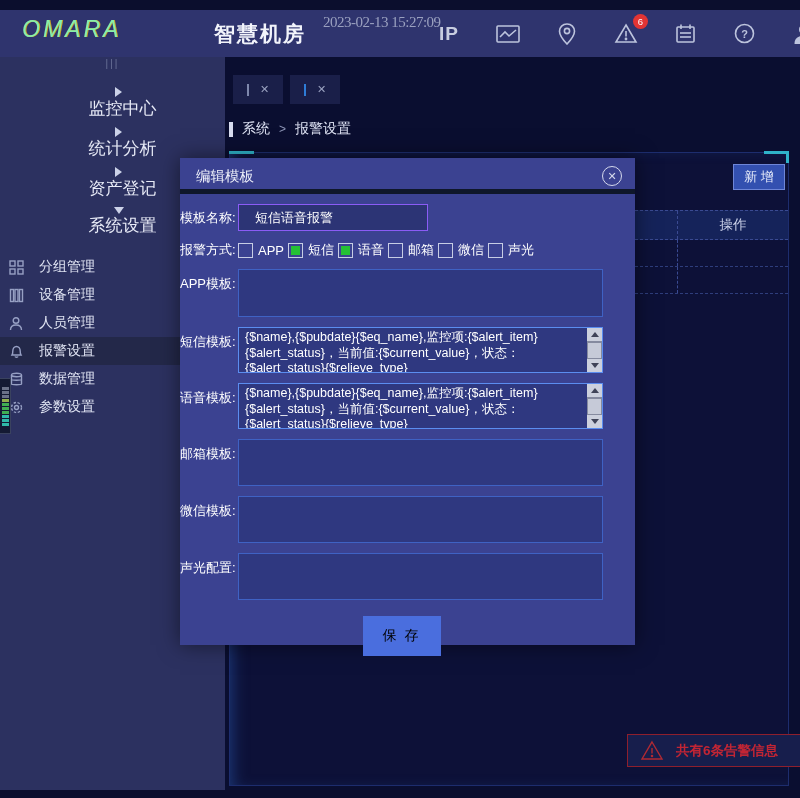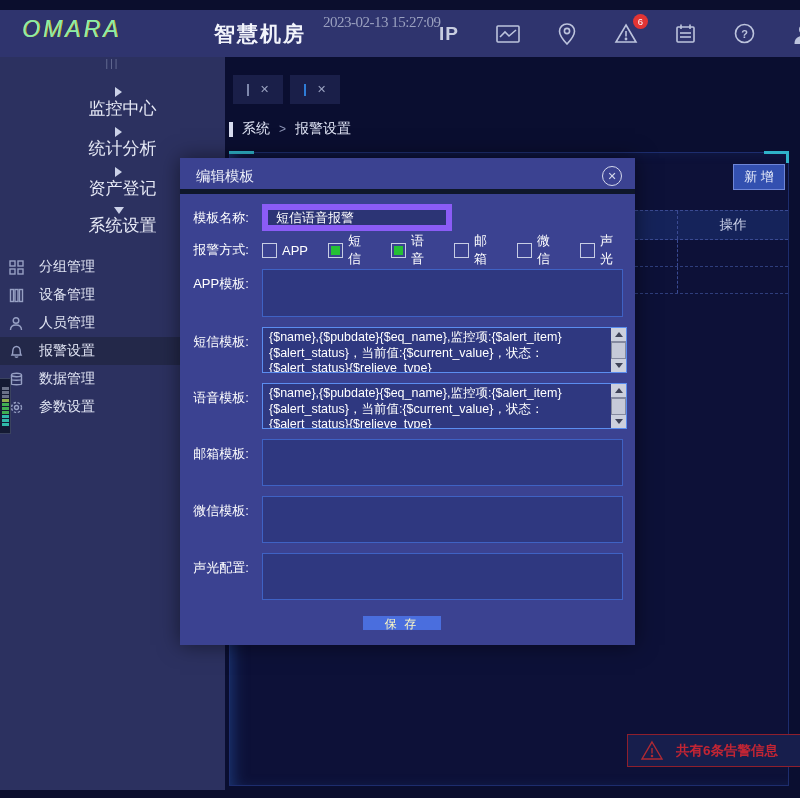--- a/index.html
+++ b/index.html
@@ -98,28 +98,28 @@
   .modal { position:absolute; top:158px; left:180px; width:455px; height:487px;
            background:#3b4291; box-shadow:0 0 20px rgba(0,0,0,.5); }
   .modal-header { height:36px; line-height:36px; padding-left:16px;
                   border-bottom:5px solid #0f172a; color:#f0f2fb; font-size:14.5px; }
   .modal-close { position:absolute; top:8px; right:13px; width:20px; height:20px;
                  border:1.5px solid #d5d9ec; border-radius:50%; color:#d5d9ec;
                  display:flex; align-items:center; justify-content:center;
                  font-size:11px; cursor:pointer; }
   .modal-body { padding:10px 12px 0 0; }
   .frow { display:flex; margin-bottom:10px; }
-  .flabel { width:82px; flex:none; text-align:center; padding-right:0;
+  .flabel { width:58px; flex:none; text-align:left; padding-right:0;
             color:#ffffff; font-size:13px; padding-top:6px; }
   .frow.center .flabel { padding-top:0; }
   .frow.center { align-items:center; }
   .name-input { width:190px; height:27px; background:#2c3475;
-                border:6px solid #8b5cf6; color:#fff; font-size:13px;
-                padding:0 8px; font-family:Liberation Sans, sans-serif; outline:none; }
-  .cb-group { display:flex; align-items:center; gap:20px; height:18px; }
+                border:1px solid #8b5cf6; color:#fff; font-size:13px;
+                padding:0 16px; font-family:Liberation Sans, sans-serif; outline:none; }
+  .cb-group { display:flex; align-items:center; gap:4px; height:18px; }
   .cb { display:inline-flex; align-items:center; gap:5px; color:#fff;
         font-size:13px; cursor:pointer; }
   .cb-box { width:15px; height:15px; border:1px solid #c7cde4; background:#3b4291;
             position:relative; flex:none; }
   .cb-box.checked::after { content:''; position:absolute; inset:2px;
                            background:#25c035; }
   .ta-wrap { position:relative; width:365px; }
   .ta { width:365px; display:block; background:#2f3880; border:1px solid #3f62c4;
         color:#fff; font-size:12.5px; line-height:15.5px; padding:2px 6px;
         resize:none; overflow:hidden; font-family:inherit; outline:none; }
@@ -129,22 +129,22 @@
         background:#858a9f; display:flex; flex-direction:column; cursor:pointer; }
   .sb-btn { height:13px; background:#ccd0dd; display:flex; align-items:center;
             justify-content:center; flex:none; }
   .arr-up { width:0; height:0; border-left:4px solid transparent;
             border-right:4px solid transparent; border-bottom:5px solid #3f4358; }
   .arr-down { width:0; height:0; border-left:4px solid transparent;
               border-right:4px solid transparent; border-top:5px solid #3f4358; }
   .sb-track { flex:1; position:relative; }
   .sb-thumb { position:absolute; top:2px; left:1px; right:1px; height:15px;
               background:#c6cad8; }
-  .save-btn { display:block; margin:16px auto 0; width:78px; height:14px;
-              background:#4a6ede; border:none; color:#fef9c3; font-size:12px;
+  .save-btn { display:block; margin:16px auto 0; width:78px; height:40px;
+              background:#4a6ede; border:none; color:#000000; font-size:14px;
               letter-spacing:2px; cursor:pointer; font-family:inherit; }
 
   .strip-top { position:absolute; top:0; left:0; width:800px; height:10px;
                background:#0b0e2d; }
   .strip-bottom { position:absolute; top:790px; left:0; width:800px; height:8px;
                   background:#0b0e2d; }
 </style>
 </head>
 <body>
 

